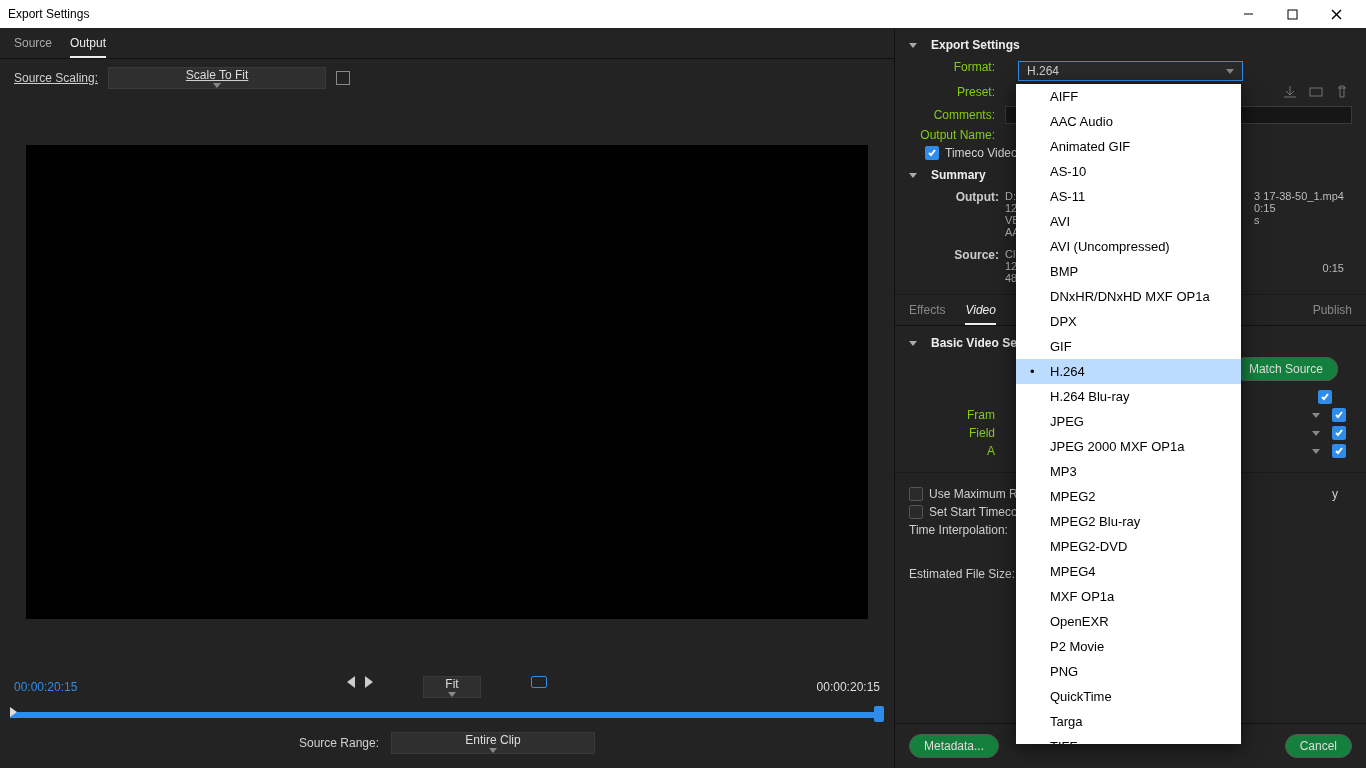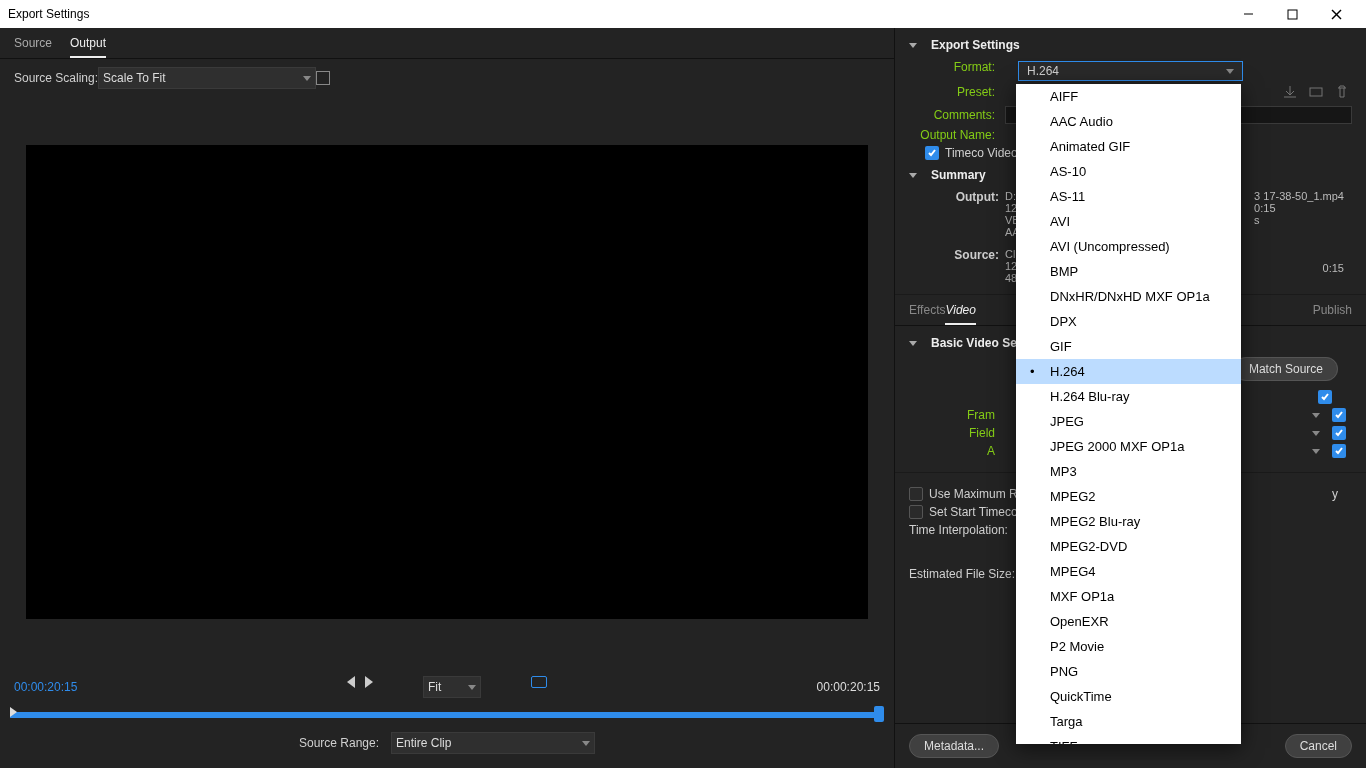--- a/index.html
+++ b/index.html
@@ -10,22 +10,22 @@
   .titlebar svg { stroke: #000; }
 
   .main { display: flex; height: 740px; }
   .left { flex: 1; background: #232323; display: flex; flex-direction: column; }
   .right { width: 472px; background: #232323; border-left: 1px solid #111; overflow: hidden; position: relative; }
 
   .tabs { display: flex; gap: 18px; padding: 8px 14px 0 14px; border-bottom: 1px solid #111; }
   .tab { color: #aaa; padding-bottom: 6px; cursor: pointer; }
   .tab.active { color: #eee; border-bottom: 2px solid #eee; }
 
-  .scalingbar { display:flex; align-items:center; padding:8px 14px; }
-  .select { background:#2f2f2f; border:1px solid #3a3a3a; color:#ddd; height:22px; padding:0 4px; display:flex; align-items:center; justify-content:space-between; cursor:pointer; }
+  .scalingbar { display:flex; align-items:center; gap:10px; padding:8px 14px;text-decoration:underline; }
+  .select { background:#2f2f2f; border:1px solid #3a3a3a; color:#ddd; height:22px; padding:0 24px; display:flex; align-items:center; justify-content:space-between; cursor:pointer;flex-direction:column; }
 
   .preview { flex:1; display:flex; align-items:center; justify-content:center; }
   .previewbox { width: 842px; height: 474px; background:#000; }
 
   .timebar { padding: 10px 14px 0 14px; display:flex; align-items:center; }
   .timebar .tc { color:#2f8ceb; font-weight:500; }
   .timebar .tcR { color:#ddd; margin-left:auto; }
 
   .track { margin: 14px 10px 0 10px; height:6px; background:#2f8ceb; position:relative; }
   .track .play { position:absolute; left:0; top:-5px; width:0; height:0; border-top:5px solid transparent; border-bottom:5px solid transparent; border-left:7px solid #ddd; }
@@ -34,33 +34,33 @@
   .srcrange { display:flex; align-items:center; justify-content:center; gap:12px; padding:14px 0; }
 
   .section { padding: 10px 14px; border-bottom: 1px solid #1a1a1a; }
   .sectionTitle { color:#eee; font-weight:bold; display:flex; align-items:center; gap:8px; margin-bottom: 8px; }
   .row { display:flex; align-items:center; margin: 4px 0; }
   .row .lbl { width: 96px; text-align:right; color:#84cc16; padding-right:10px; }
   .check { width:14px; height:14px; background:#2f8ceb; border-radius:2px; display:inline-flex; align-items:center; justify-content:center; margin-right:6px; }
   .check.off { background:#2a2a2a; border:1px solid #555; }
   .check svg { stroke:#fff; }
 
-  .tabStrip { display:flex; padding: 8px 14px 0 14px; border-bottom:1px solid #111; }
+  .tabStrip { display:flex; gap:20px; padding: 8px 14px 0 14px; border-bottom:1px solid #111; }
   .stTab { color:#888; padding-bottom:6px; cursor:pointer; }
   .stTab.active { color:#eee; border-bottom:2px solid #eee;font-style:italic; }
   .chevDown { width:0;height:0;border-left:4px solid transparent;border-right:4px solid transparent;border-top:5px solid #888; }
 
   .dropdown { position:absolute; left:1016px; top:84px; width:225px; background:#fff; color:#000; box-shadow:0 4px 20px rgba(0,0,0,.6); z-index:50; font-size:13px; max-height:660px; overflow:hidden; }
   .dropdown .item { padding:5px 10px 5px 34px; cursor:pointer; position:relative; }
   .dropdown .item.sel::before { content:"•"; position:absolute; left:14px; top:5px; }
   .dropdown .item.sel { background:#bcdcff; }
   .formatSel { position:absolute; left:109px; top:1px; width:225px; height:20px; border:1px solid #2f8ceb; background:#2a2a2a; display:flex; align-items:center; padding:0 8px; justify-content:space-between; cursor:pointer; }
 
   .iconbtn { width:20px; height:20px; display:inline-flex; align-items:center; justify-content:center; opacity:.6; margin-left:6px; }
-  .pillbtn { background:#404040; border:1px solid #555; border-radius:14px; padding:4px 14px; color:#ddd; cursor:pointer; }
+  .pillbtn { background:#15803d; border:1px solid #555; border-radius:14px; padding:4px 14px; color:#ddd; cursor:pointer; }
   .footer { position:absolute; bottom:0; left:0; right:0; padding:10px 14px; display:flex; align-items:center; gap:12px; border-top:1px solid #111; }
   .caret::before { content:""; display:inline-block; border-left:4px solid transparent; border-right:4px solid transparent; border-top:5px solid #aaa; margin-right:6px; }
 
   .tri { display:inline-block; width:0; height:0; }
   .triL { border-top:6px solid transparent; border-bottom:6px solid transparent; border-right:8px solid #ccc; }
   .triR { border-top:6px solid transparent; border-bottom:6px solid transparent; border-left:8px solid #ccc; }
   .smallIcon { width:14px; height:14px; border:1px solid #888; }
 </style>
 </head>
 <body>

